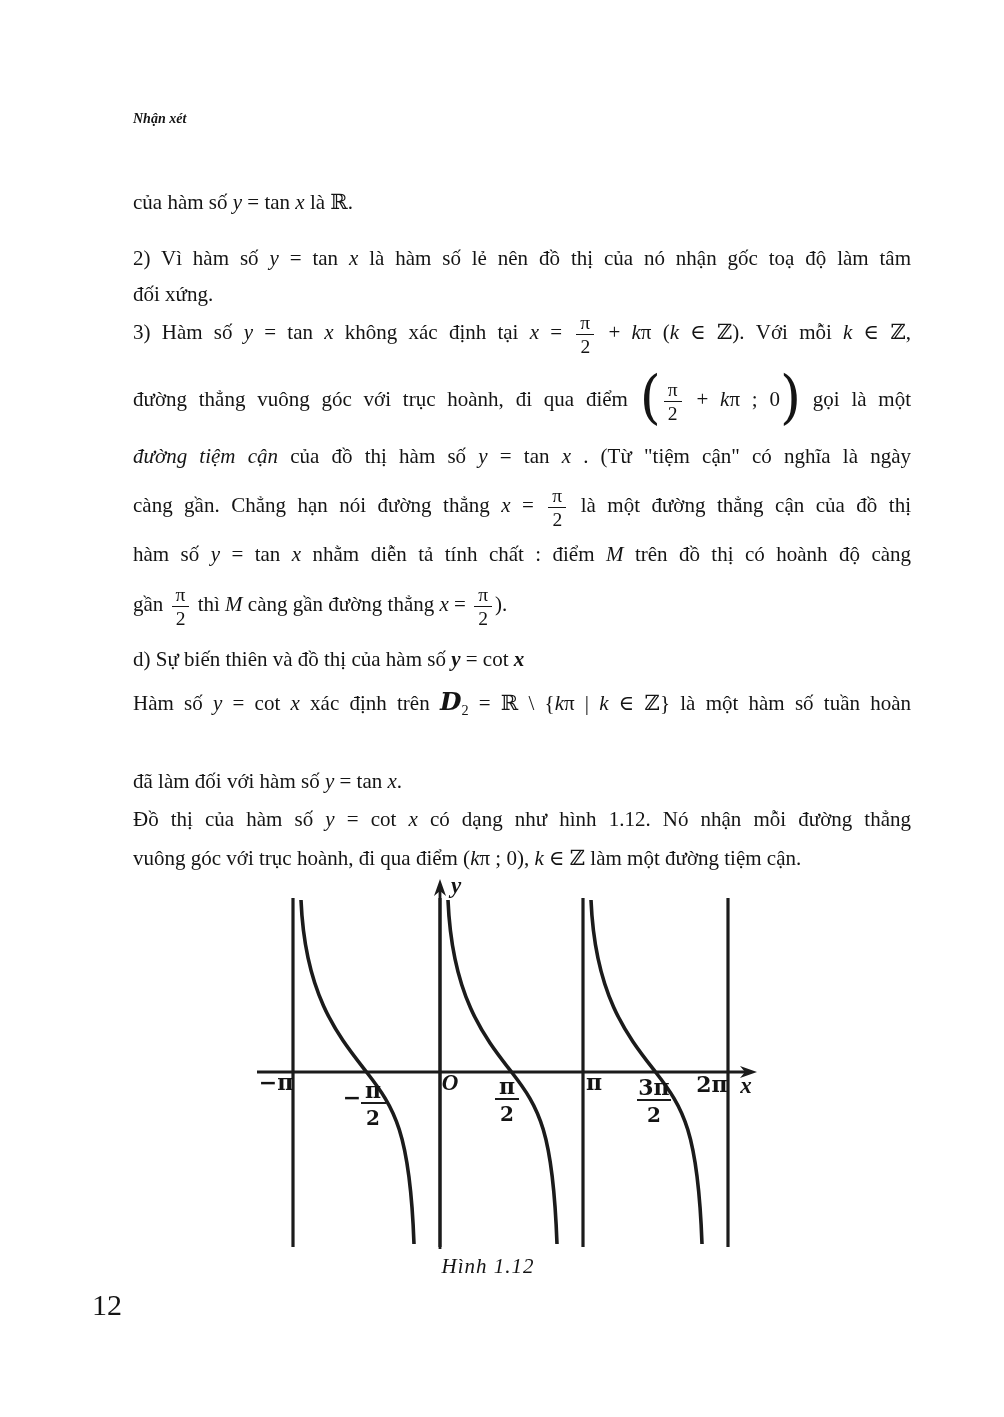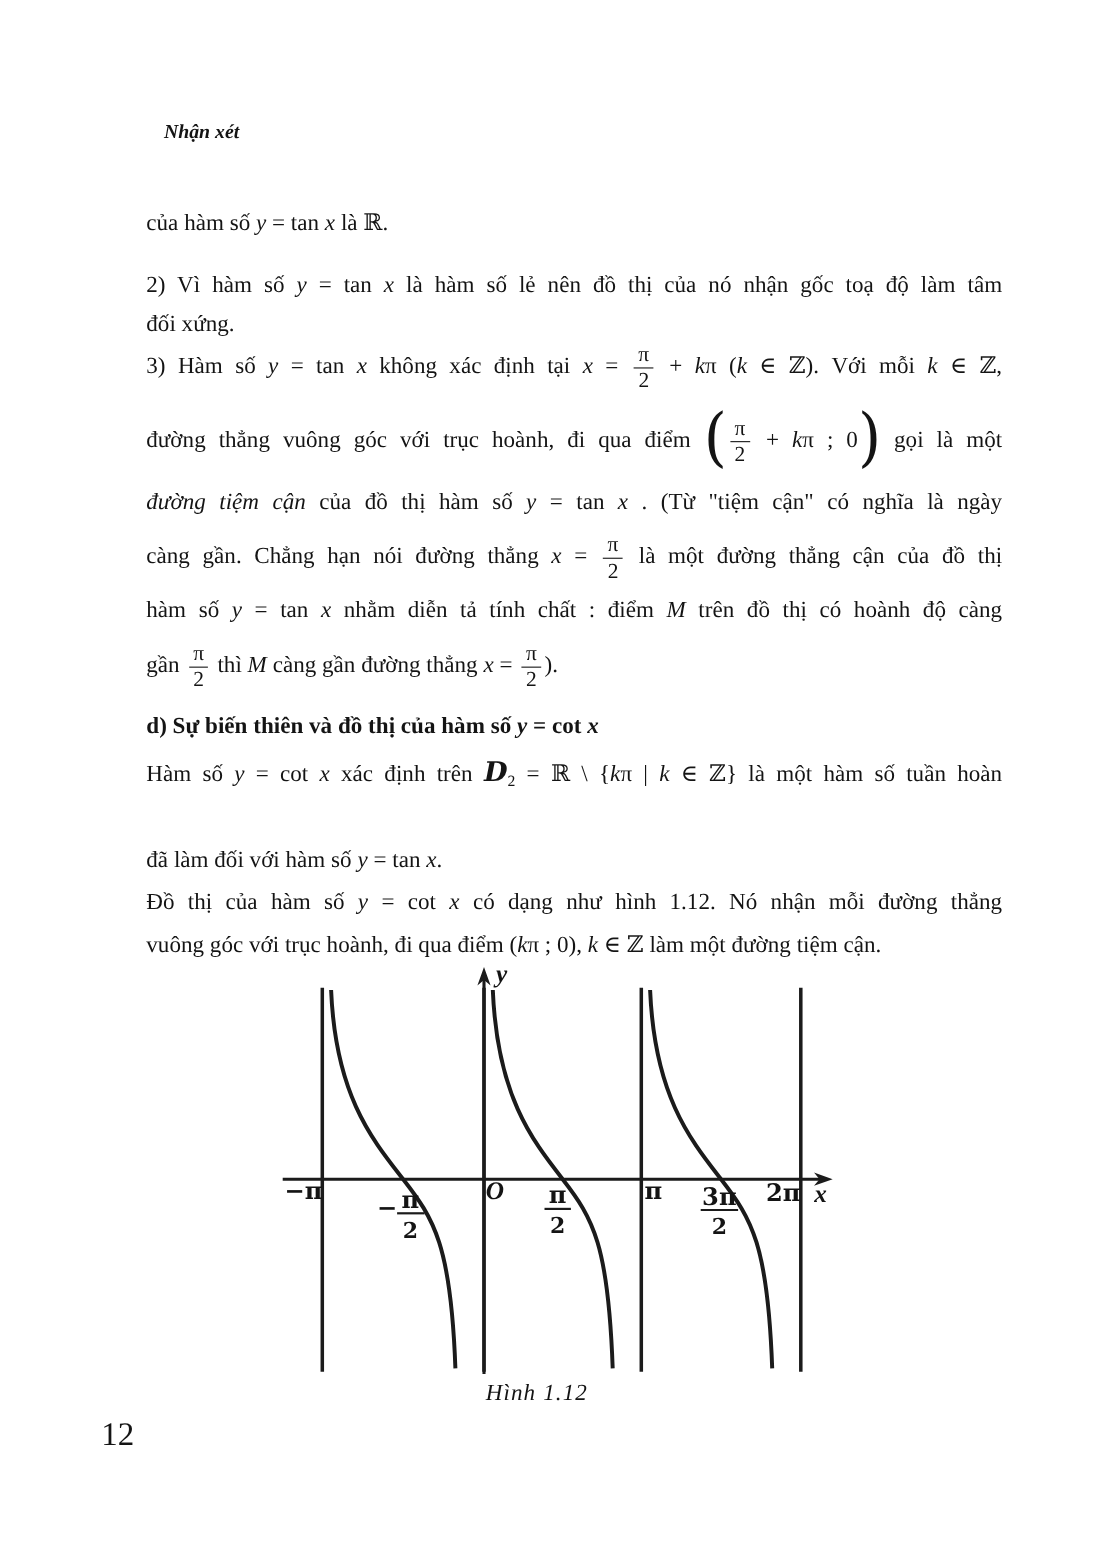--- a/index.html
+++ b/index.html
@@ -4,23 +4,23 @@
 <style>
   html,body{margin:0;padding:0;background:#ffffff;}
   .page{position:relative;width:1004px;height:1417px;background:#ffffff;
         font-family:"Liberation Serif","DejaVu Serif",serif;color:#141414;
         overflow:hidden;}
   .line{position:absolute;left:133px;width:778px;font-size:21px;
         text-align:justify;text-align-last:justify;white-space:normal;}
   .line.left{text-align:left;text-align-last:left;}
   .line span{white-space:normal;}
   .i{font-style:italic;}
-  .b{font-weight:bold;text-align:center;}
+  .b{font-weight:normal;text-align:center;}
   .bi{font-weight:bold;font-style:italic;}
-  .h1{font-size:18px;margin-left:16px;}
+  .h1{font-size:14px;}
   .sub{font-size:0.68em;vertical-align:-0.35em;}
   .frak{font-family:"DejaVu Serif",serif;font-weight:bold;font-style:italic;font-size:1.18em;}
   .frac{display:inline-flex;flex-direction:column;align-items:center;
         vertical-align:middle;line-height:1.08;font-size:0.93em;margin:0 3px;}
   .frac .num{padding:0 4px 1px 4px;border-bottom:1.6px solid #141414;}
   .frac .den{padding-top:1px;}
   .bigp{display:inline-block;font-family:"DejaVu Serif",serif;font-size:54px;
         font-weight:400;vertical-align:middle;line-height:0;transform:scaleY(1.08);
         position:relative;top:-3px;}
   .figure-wrap{position:absolute;left:0;top:876px;width:1004px;height:382px;}

